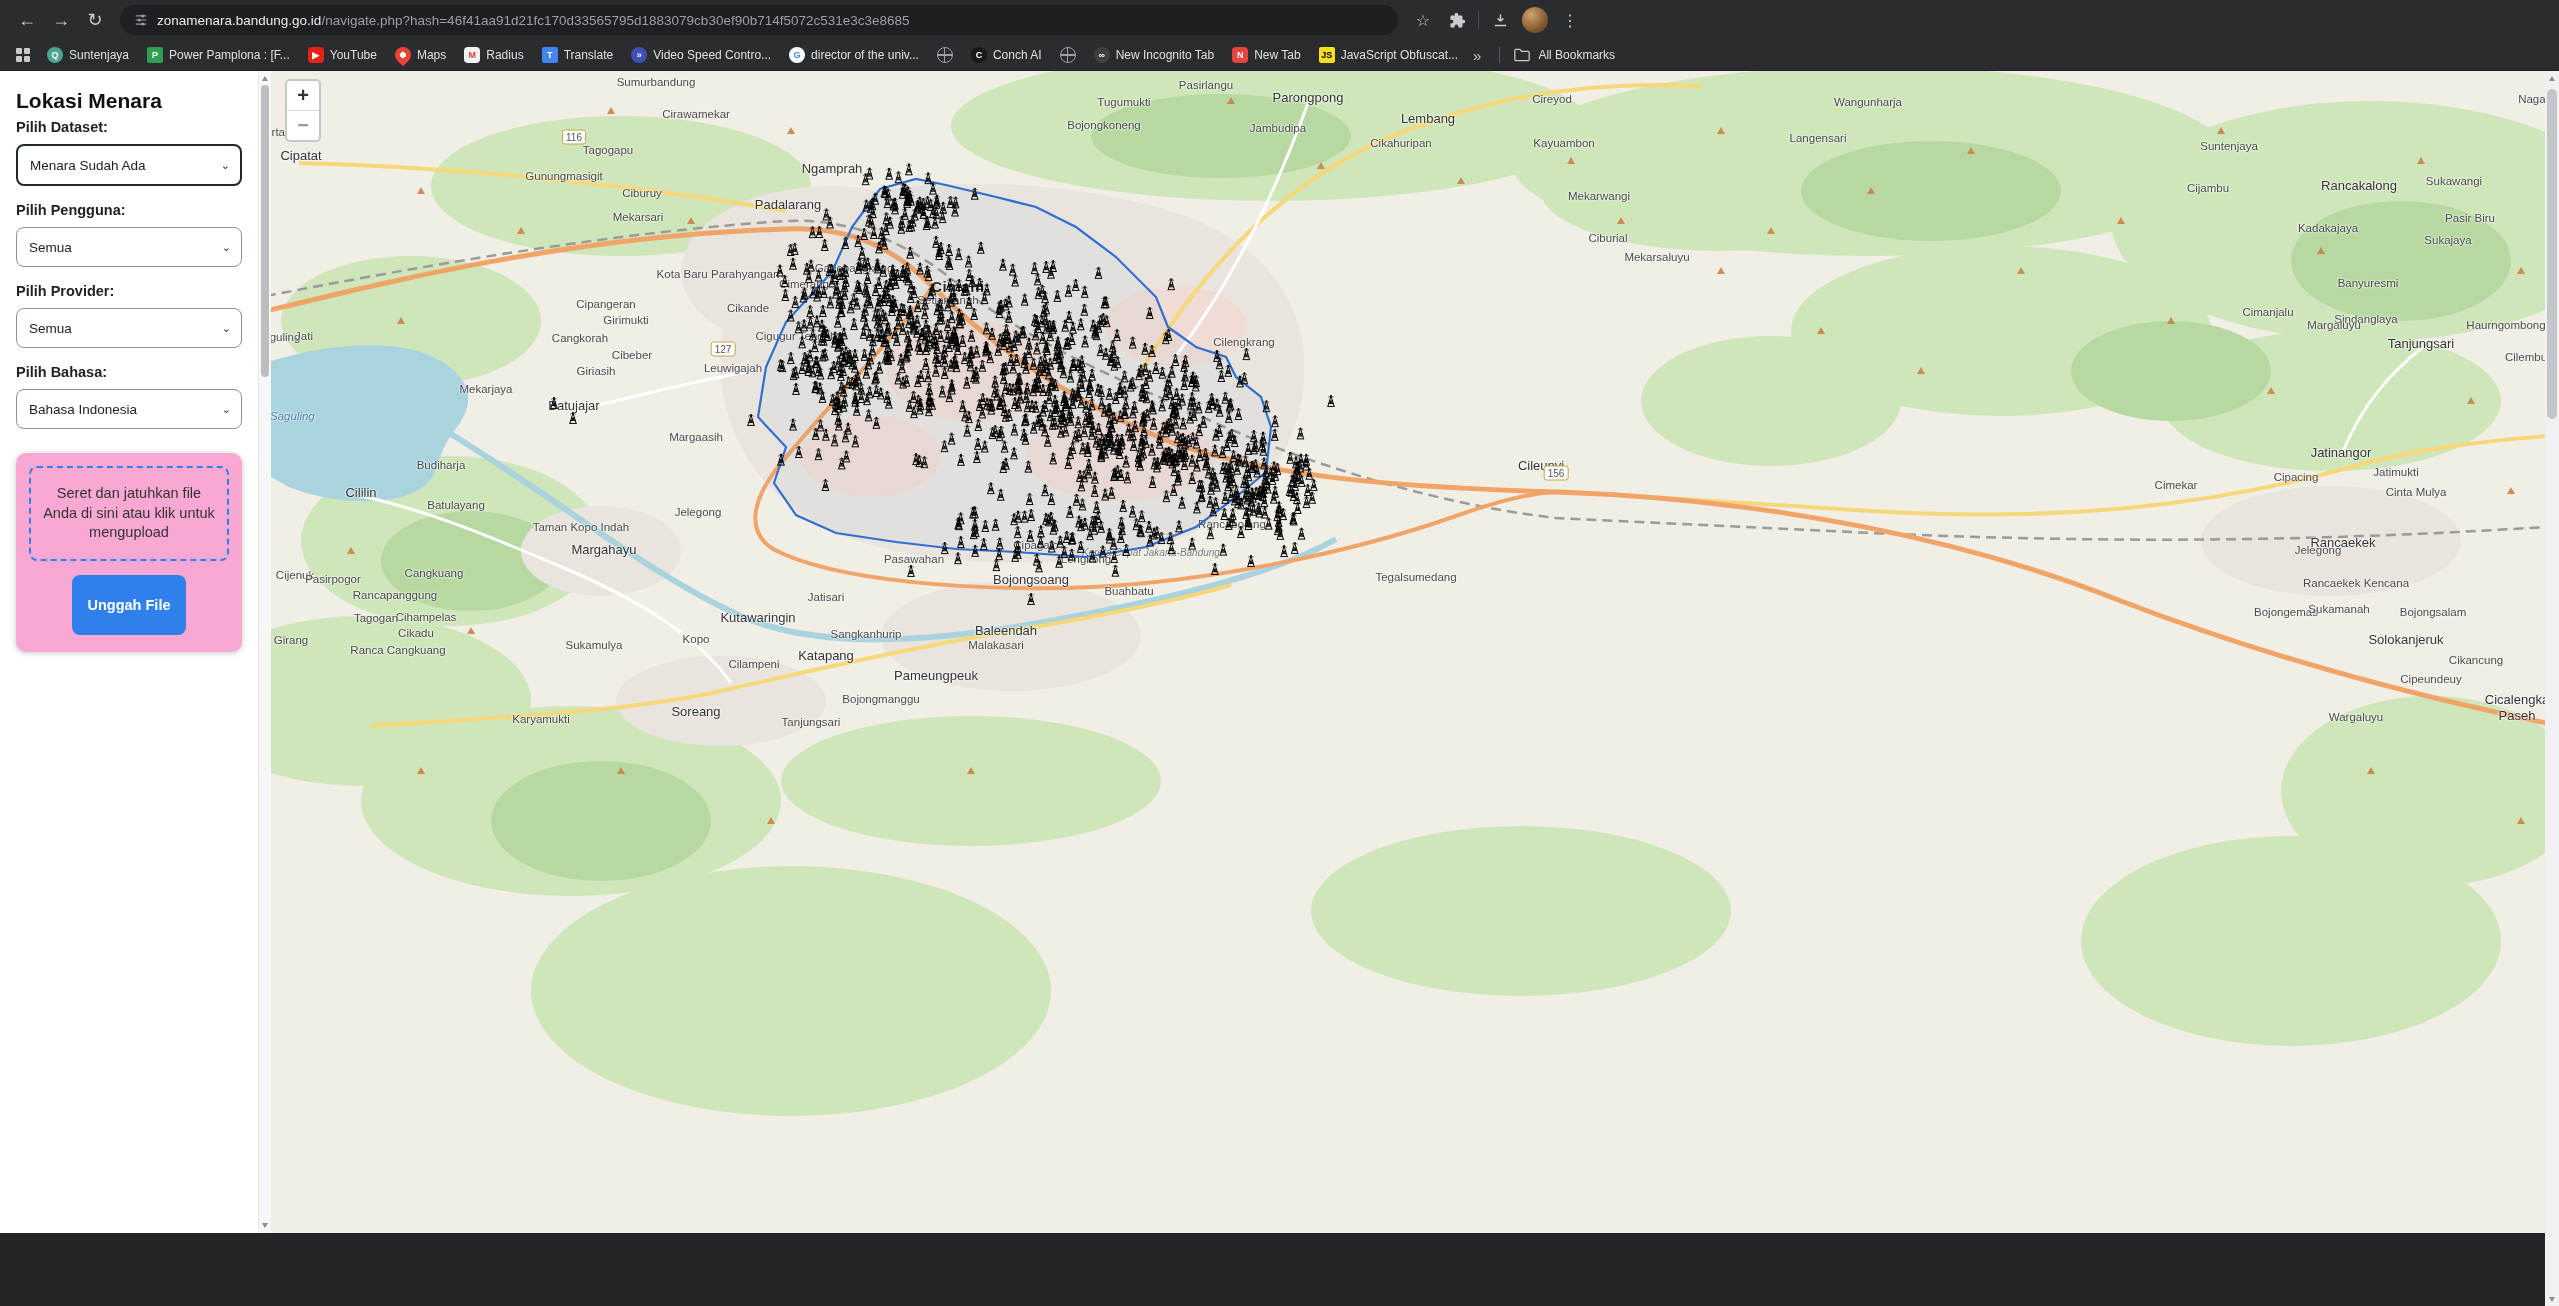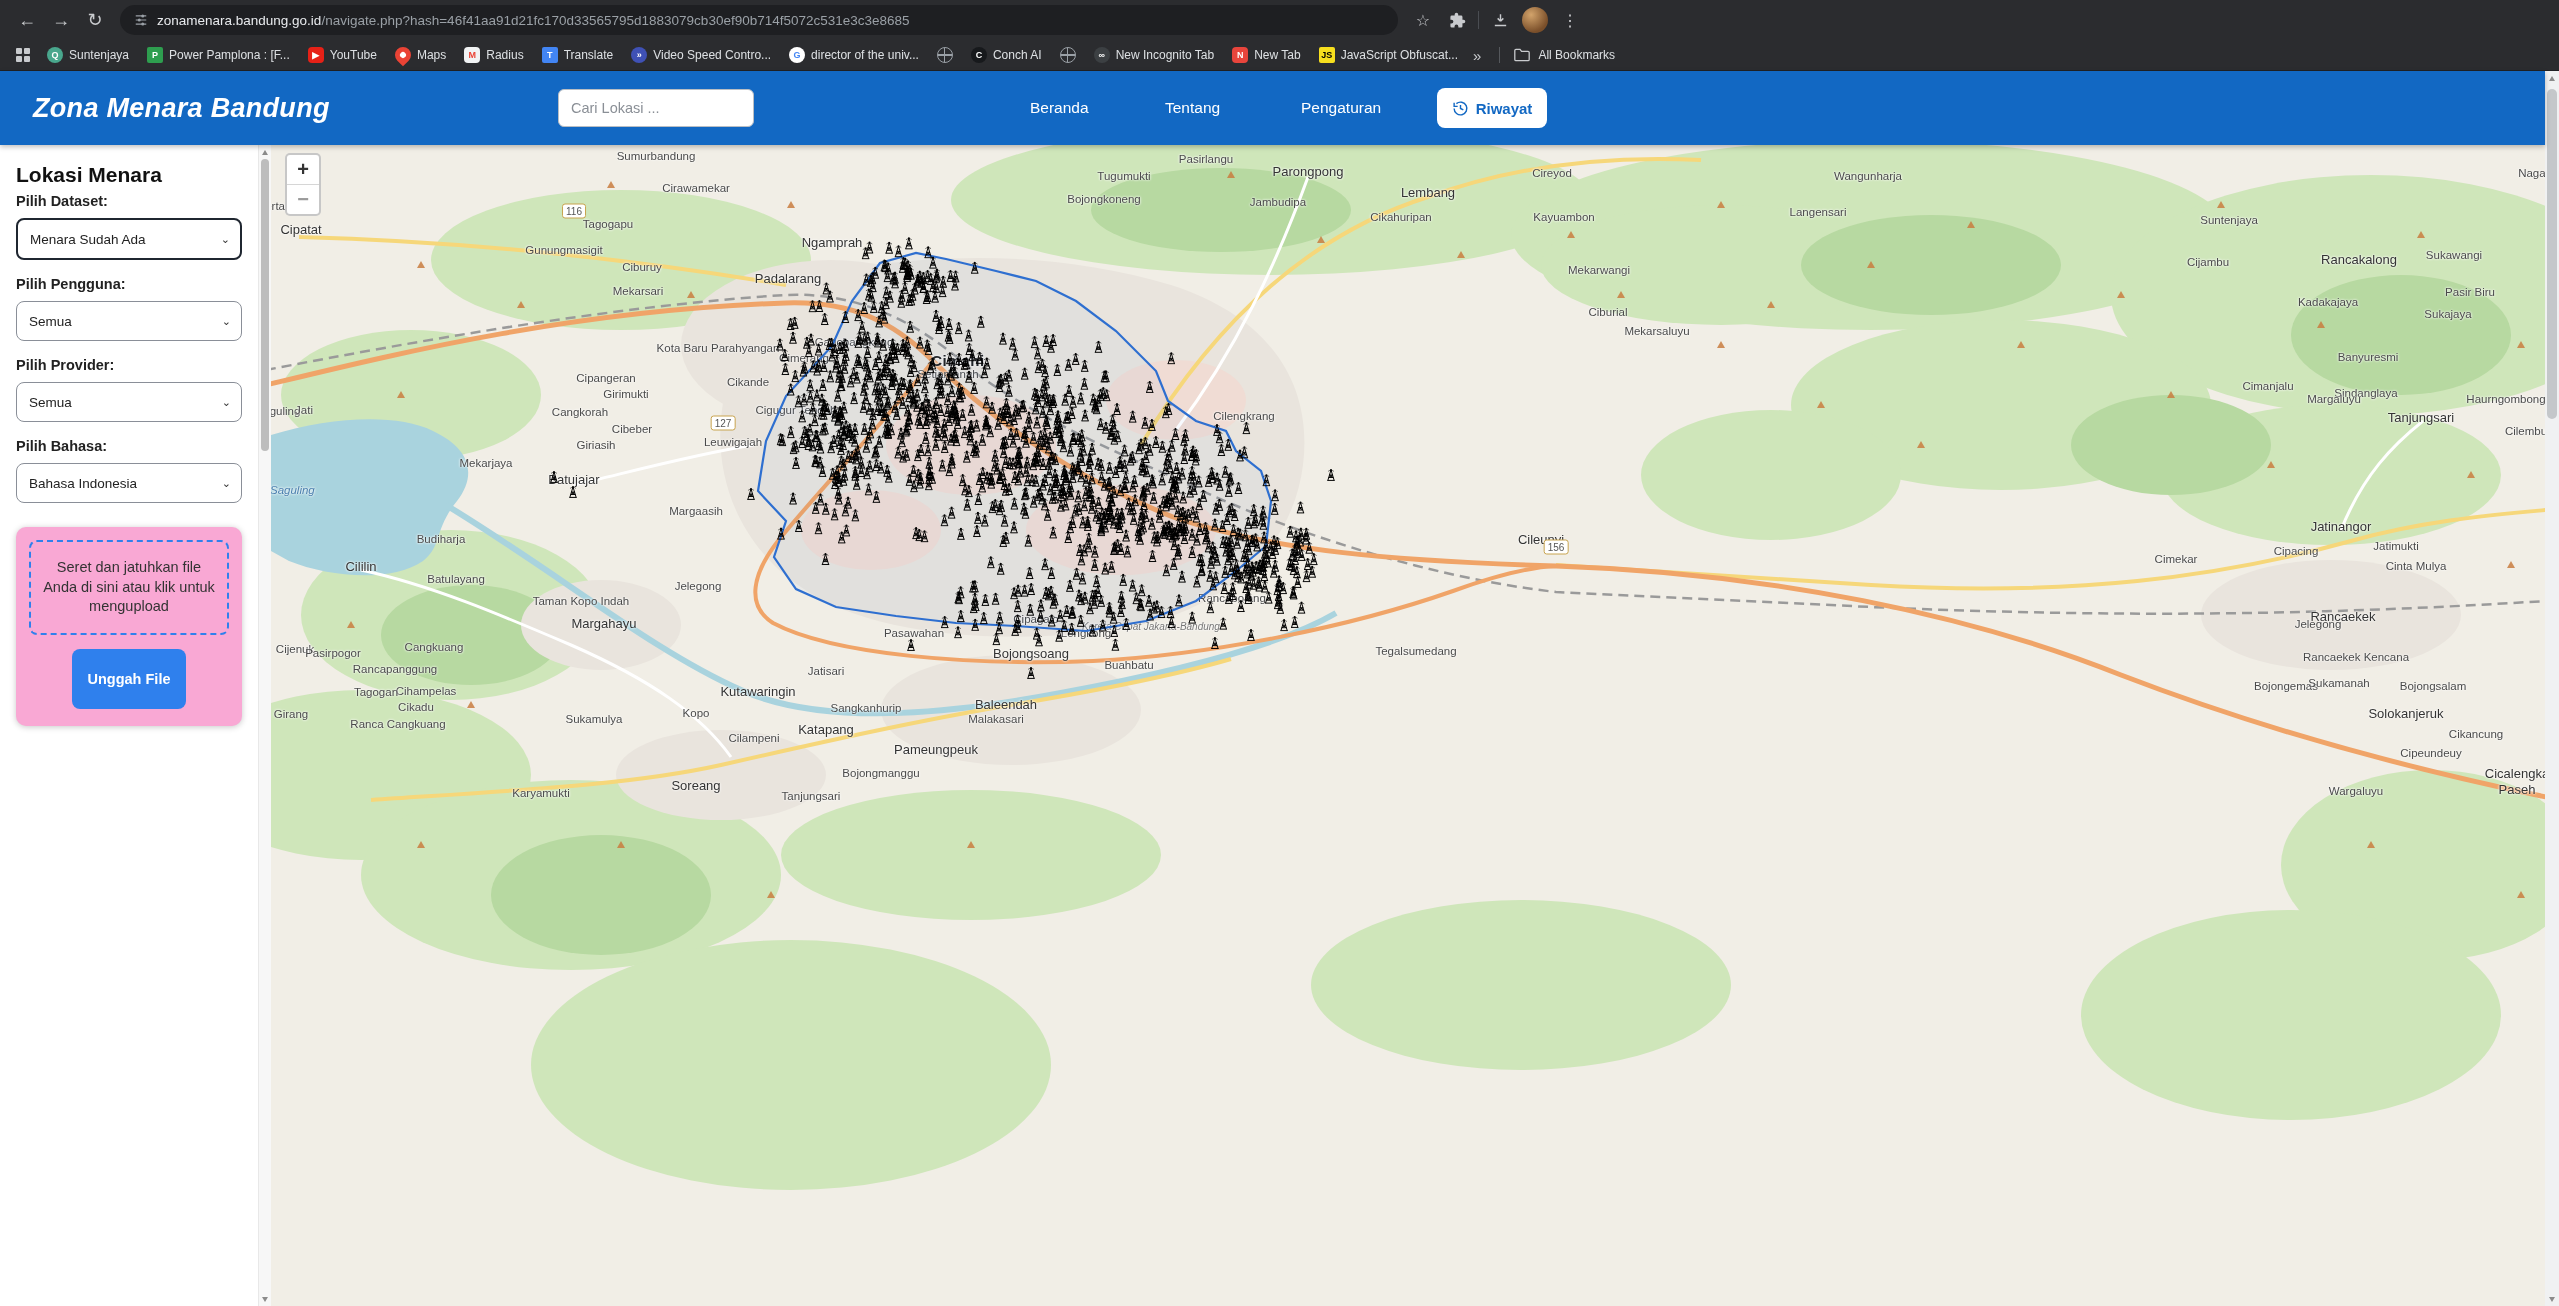--- a/index.html
+++ b/index.html
@@ -184,35 +184,20 @@
     <svg width="16" height="14" viewBox="0 0 20 16">
         <path d="M1 2.5A1.5 1.5 0 0 1 2.5 1h5l2 2.5h8A1.5 1.5 0 0 1 19 5v8.5a1.5 1.5 0 0 1-1.5 1.5h-15A1.5 1.5 0 0 1 1 13.5z" fill="none" stroke="#c9cbce" stroke-width="1.6"></path>
       </svg>
     <span class="allbm-label">All Bookmarks</span>
   </div>
 </div>
 
 <div class="page-row">
   <div class="page-main">
 
-    <header class="site-header">
-      <h1 class="site-title">Zona Menara Bandung</h1>
-      <input class="loc-search" placeholder="Cari Lokasi ..." style="">
-      <span class="nav-link" style="left:1030px;">Beranda</span>
-      <span class="nav-link" style="left:1165px;">Tentang</span>
-      <span class="nav-link" style="left:1301px;">Pengaturan</span>
-      <button class="riwayat-btn">
-        <svg width="17" height="17" viewBox="0 0 24 24" fill="none" stroke="#1268c3" stroke-width="2">
-            <path d="M3 12a9 9 0 1 0 3.2-6.9"></path>
-            <path d="M3 4v5h5"></path>
-            <path d="M12 7v5l4 2"></path>
-          </svg>
-        <span>Riwayat</span>
-      </button>
-    </header>
 
     <div class="content-row">
 
       <aside class="sidebar">
         <h2>Lokasi Menara</h2>
 
         <div class="field-label first">Pilih Dataset:</div>
         <div class="select strong">
           <span>Menara Sudah Ada</span>
           <span class="chev">⌄</span>

